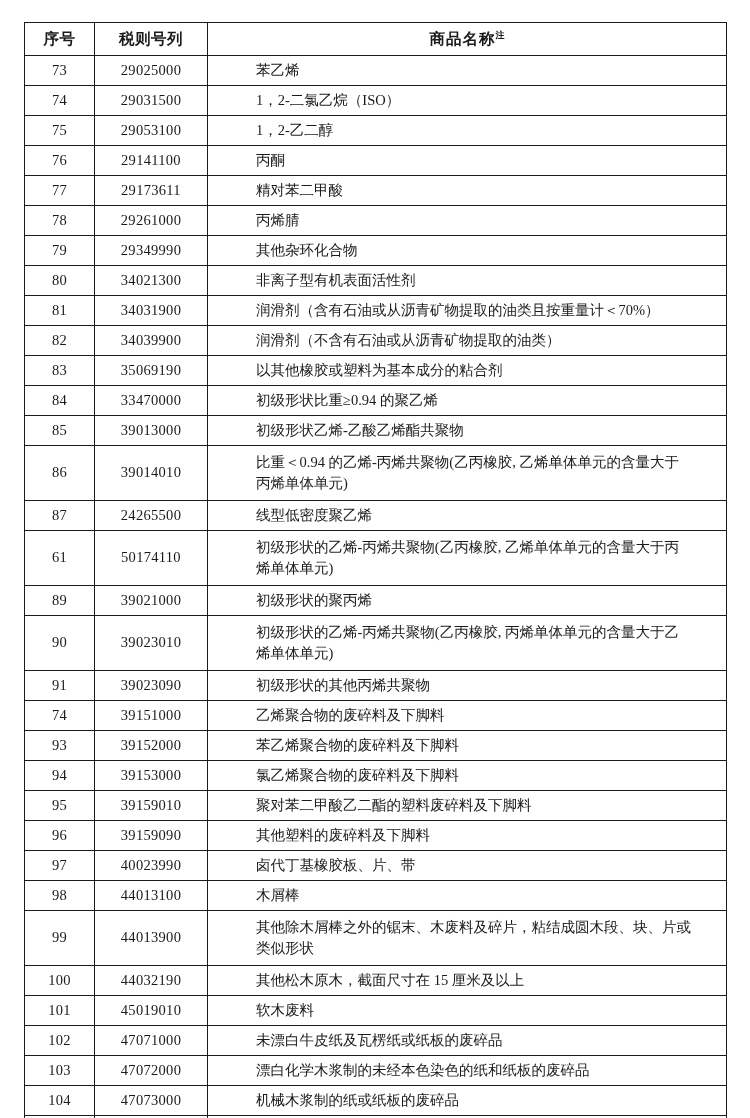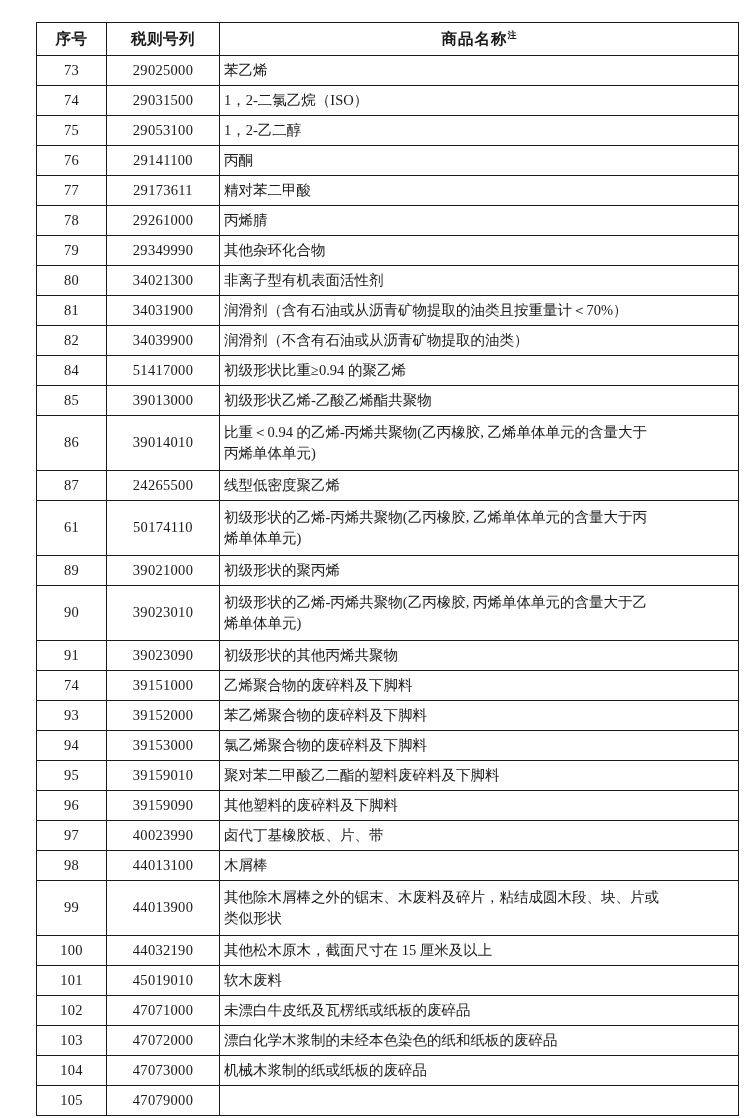--- a/index.html
+++ b/index.html
@@ -11,21 +11,21 @@
     width: 750px;
     height: 1118px;
     font-family: "Liberation Serif", "DejaVu Serif", serif;
     color: #1a1a1a;
     overflow: hidden;
   }
   .page {
     width: 750px;
     height: 1118px;
     box-sizing: border-box;
-    padding: 22px 24px 0 36px;
+    padding: 22px 24px 0 24px;
     position: relative;
   }
   table.tariff {
     border-collapse: collapse;
     width: 702px;
     table-layout: fixed;
   }
   table.tariff col.c-seq { width: 70px; }
   table.tariff col.c-code { width: 113px; }
   table.tariff col.c-name { width: 519px; }
@@ -62,20 +62,21 @@
   }
   td.name {
     text-align: left;
     padding-left: 7px;
     padding-right: 6px;
   }
   tr.row-1 td { height: 25px; }
   tr.row-2 td { height: 50px; }
   td.name .line {
     display: block;
+    margin-left: 44px;
   }
 </style>
 </head>
 <body>
 
 <div class="page">
   <table class="tariff">
     <colgroup>
       <col class="c-seq">
       <col class="c-code">
@@ -153,22 +154,29 @@
           </td>
         </tr>
         <tr class="row-1">
           <td class="seq">82</td>
           <td class="code">34039900</td>
           <td class="name">
             <span class="line">润滑剂（不含有石油或从沥青矿物提取的油类）</span>
           </td>
         </tr>
         <tr class="row-1">
+          <td class="seq">83</td>
+          <td class="code">35069190</td>
+          <td class="name">
+            <span class="line">以其他橡胶或塑料为基本成分的粘合剂</span>
+          </td>
+        </tr>
+        <tr class="row-1">
           <td class="seq">84</td>
-          <td class="code">51417000</td>
+          <td class="code">33470000</td>
           <td class="name">
             <span class="line">初级形状比重≥0.94 的聚乙烯</span>
           </td>
         </tr>
         <tr class="row-1">
           <td class="seq">85</td>
           <td class="code">39013000</td>
           <td class="name">
             <span class="line">初级形状乙烯-乙酸乙烯酯共聚物</span>
           </td>

